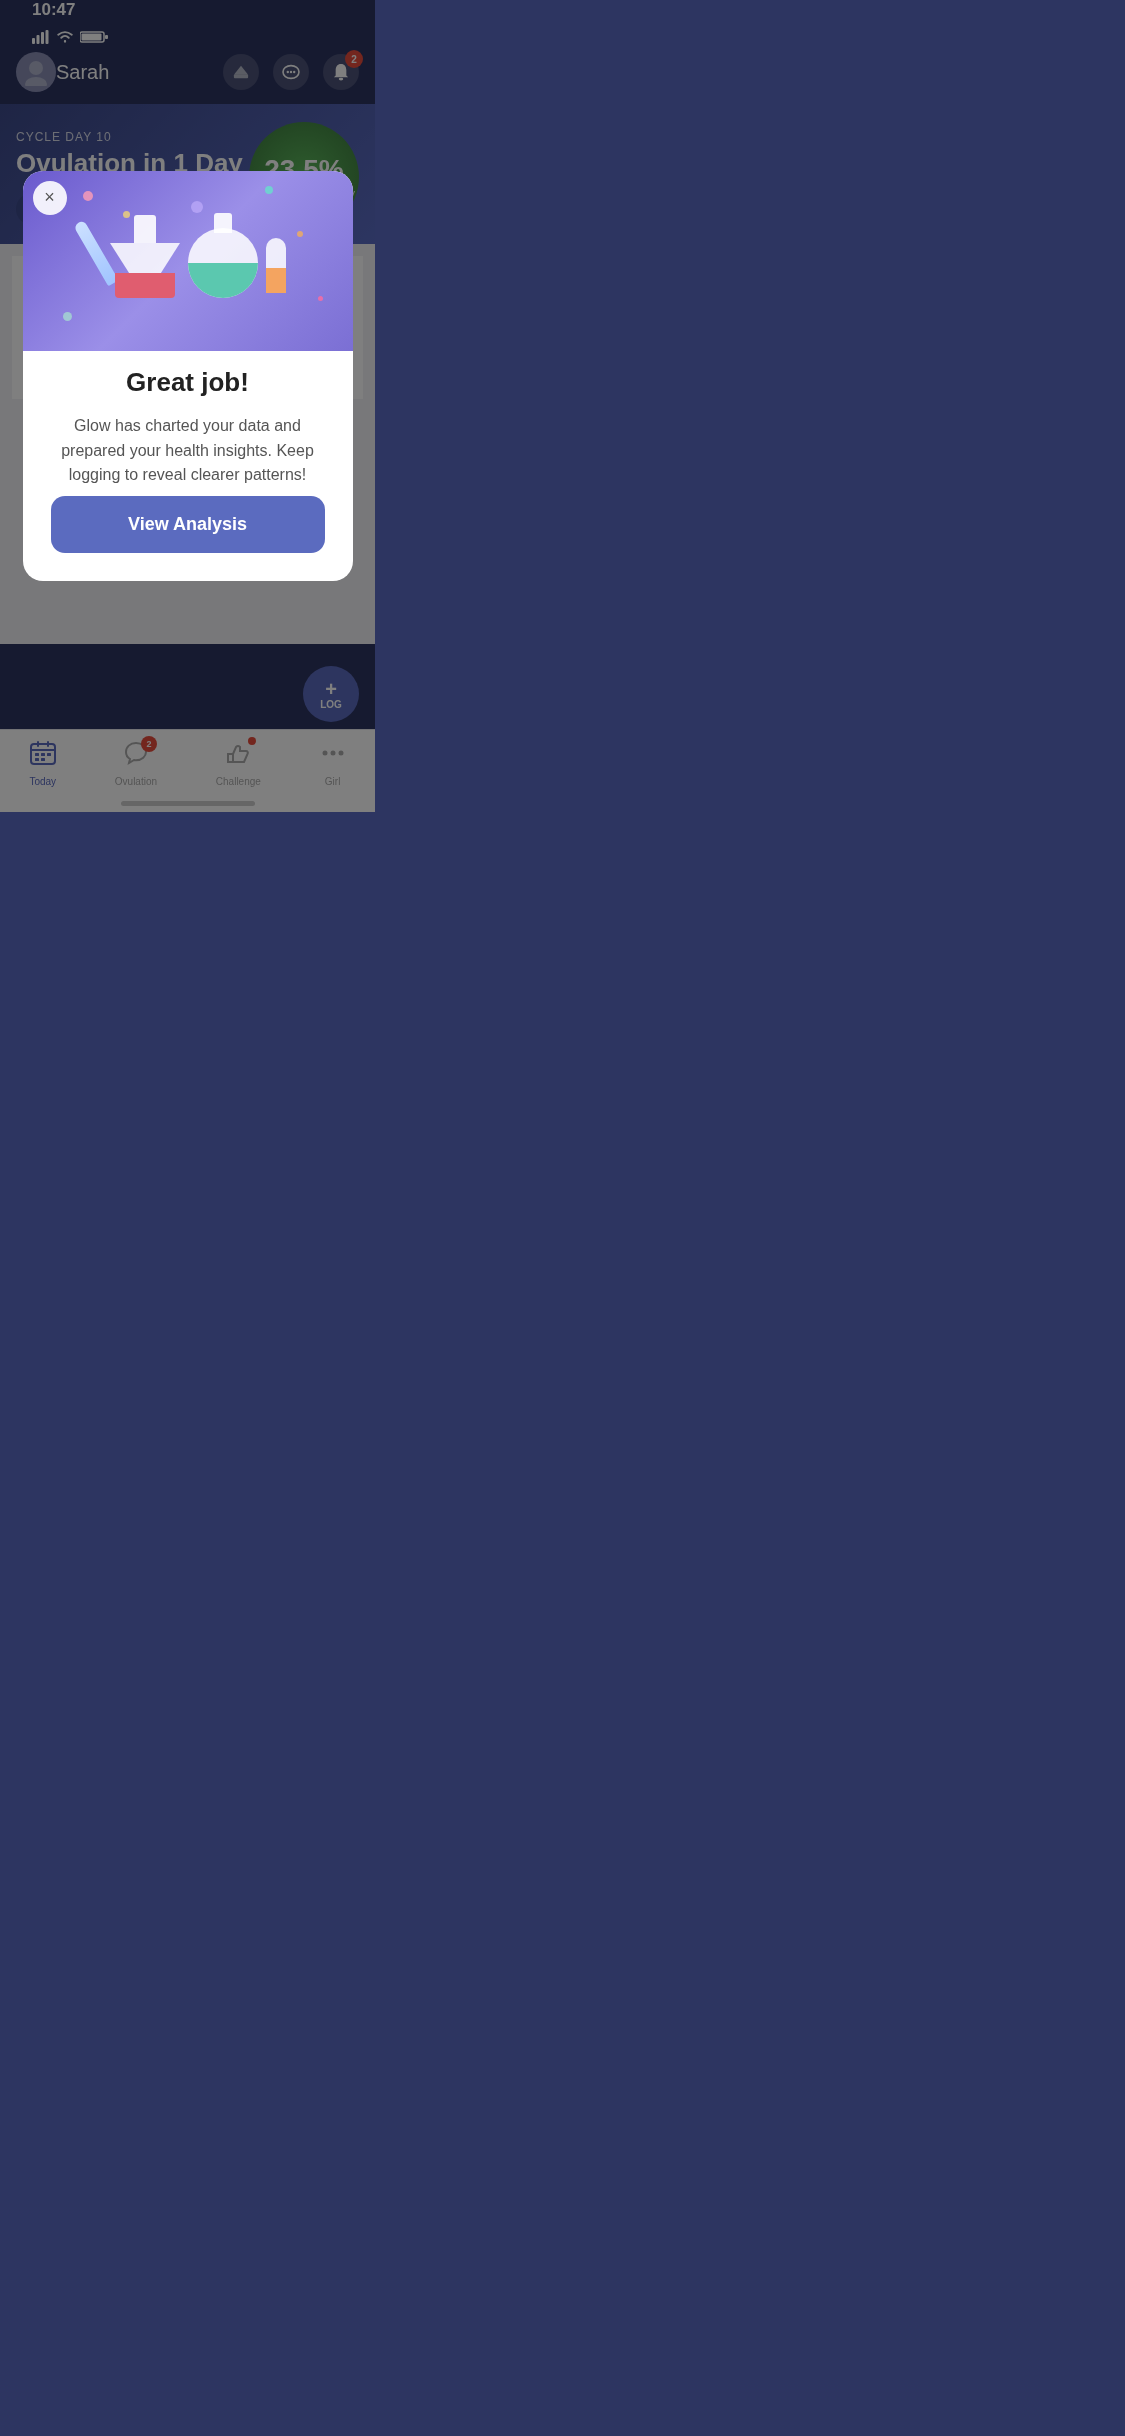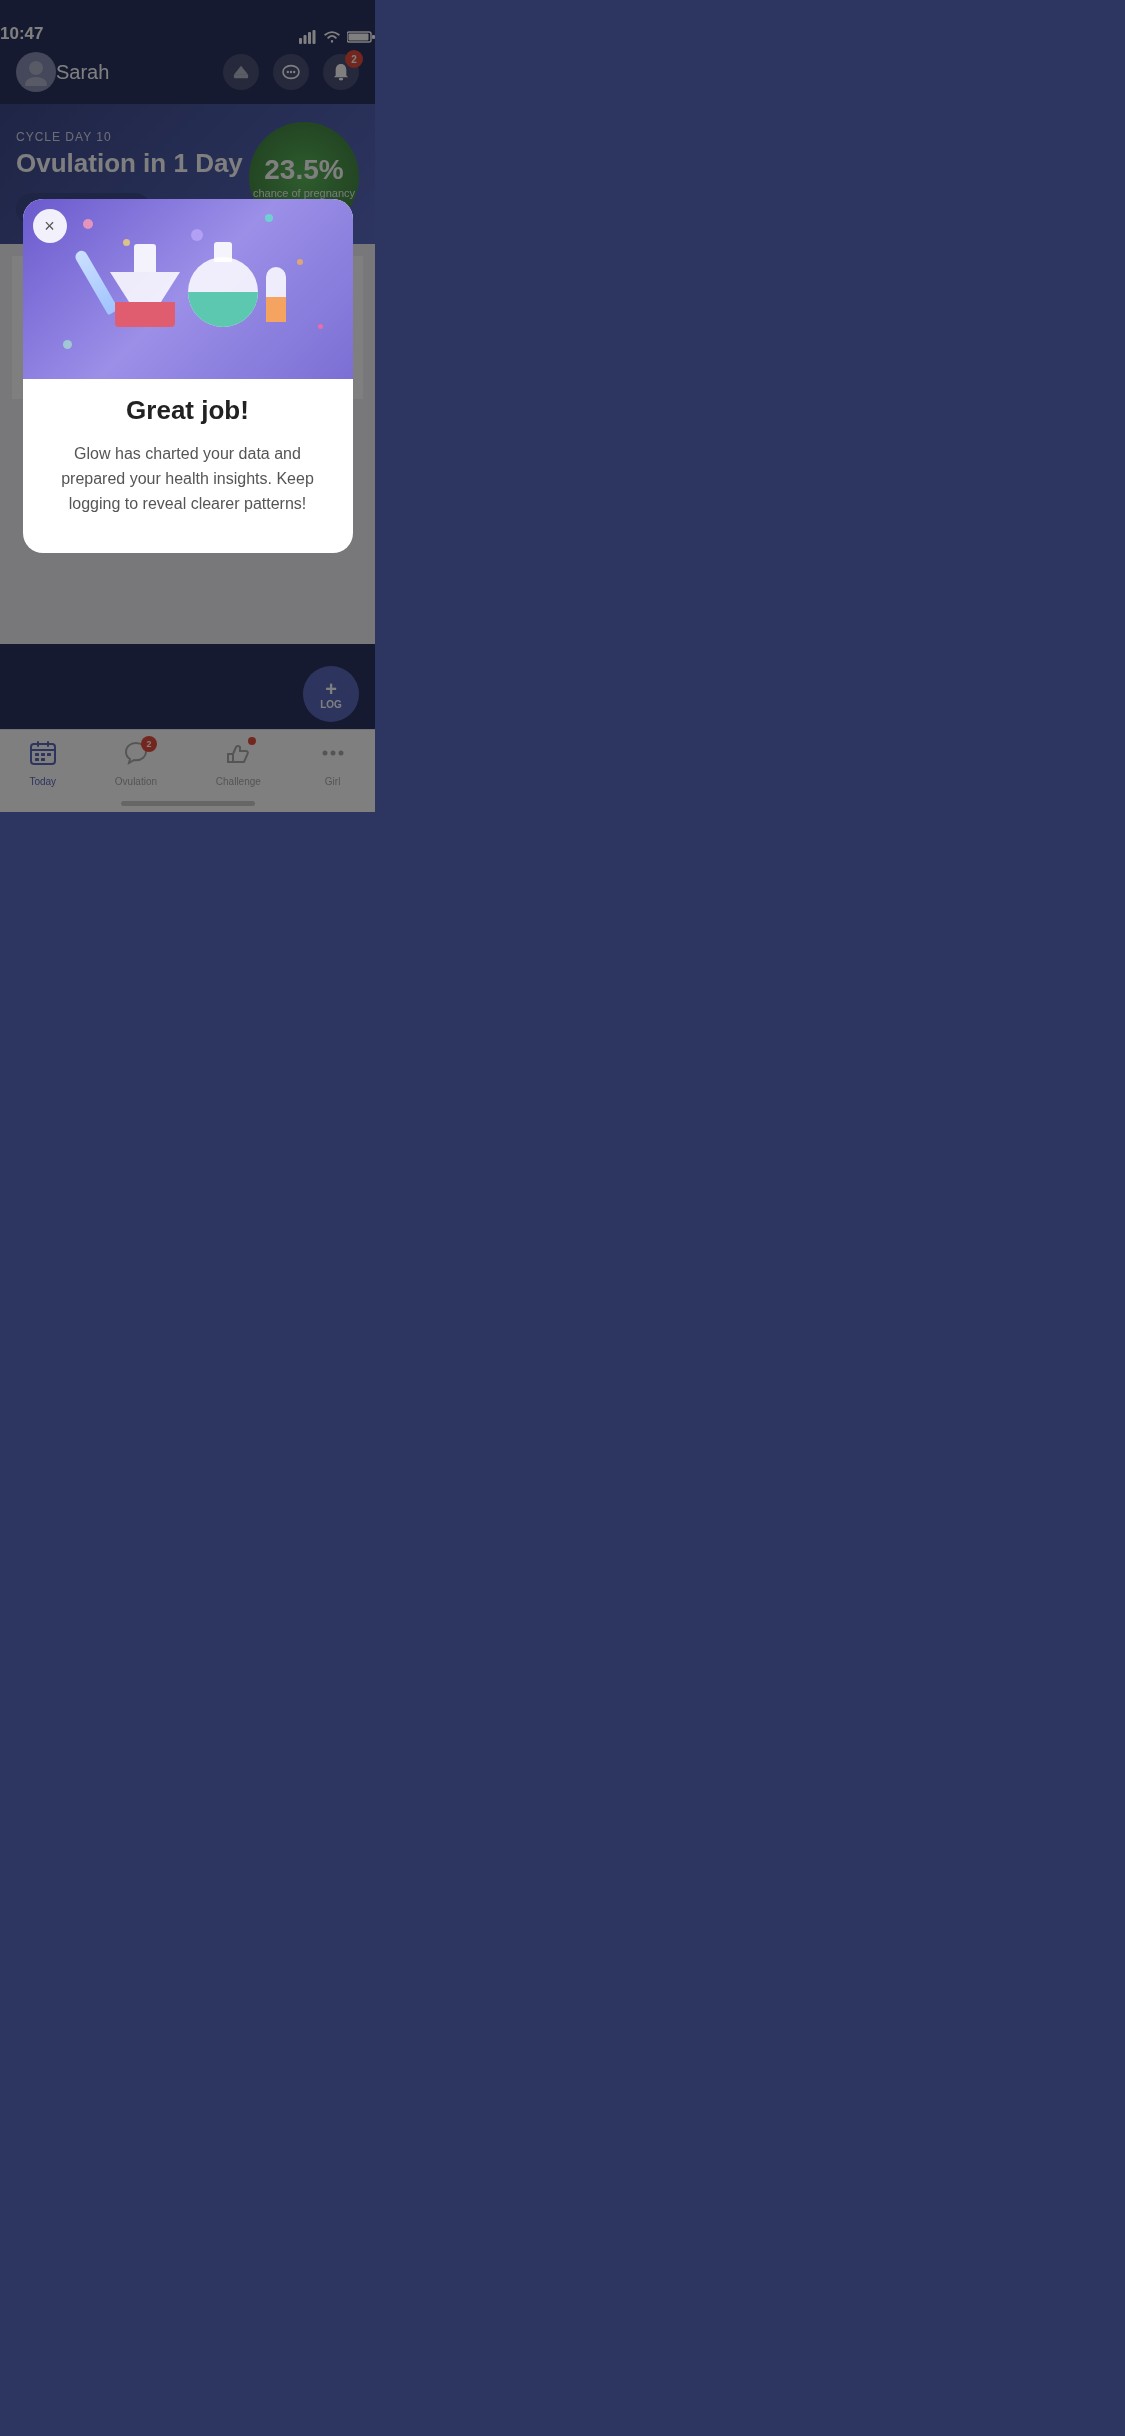--- a/index.html
+++ b/index.html
@@ -12,24 +12,25 @@
       background: #2d3561;
       overflow: hidden;
       position: relative;
     }
 
     
     .status-bar {
       background: #2d3561;
       height: 44px;
       display: flex;
-      align-items: flex-end;
+      align-items: flex-start;
       justify-content: space-between;
-      padding: 0 0;
-      color: white;
+      padding: 0 32px;
+      color: white;
+      flex-direction: column;
     }
     .status-time {
       font-size: 17px;
       font-weight: 600;
       color: white;
     }
     .status-icons {
       display: flex;
       align-items: center;
       gap: 6px;
@@ -680,15 +681,16 @@
           <div class="flask-tube-body">
             <div class="flask-tube-liquid"></div>
           </div>
         </div>
       </div>
     </div>
 
     <div class="modal-body">
       <div class="modal-title">Great job!</div>
       <div class="modal-desc">Glow has charted your data and prepared your health insights. Keep logging to reveal clearer patterns!</div>
+      <button class="modal-cta">View Analysis</button>
     </div>
   </div>
 </div>
 
 </body></html>

